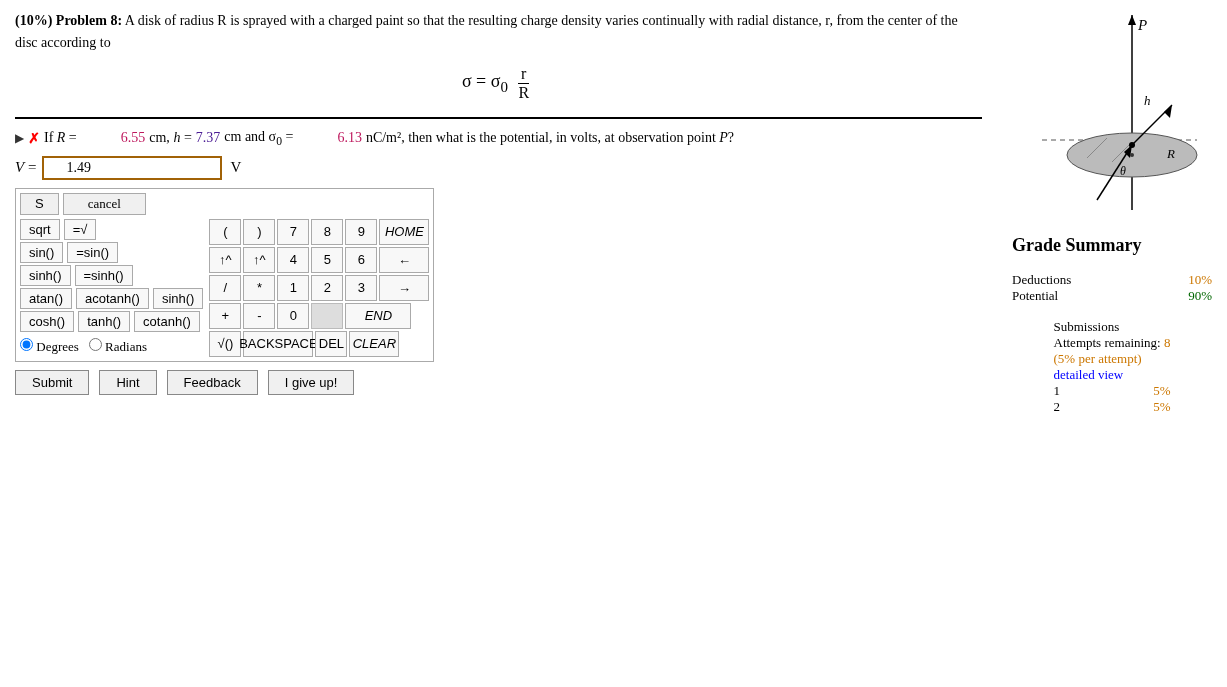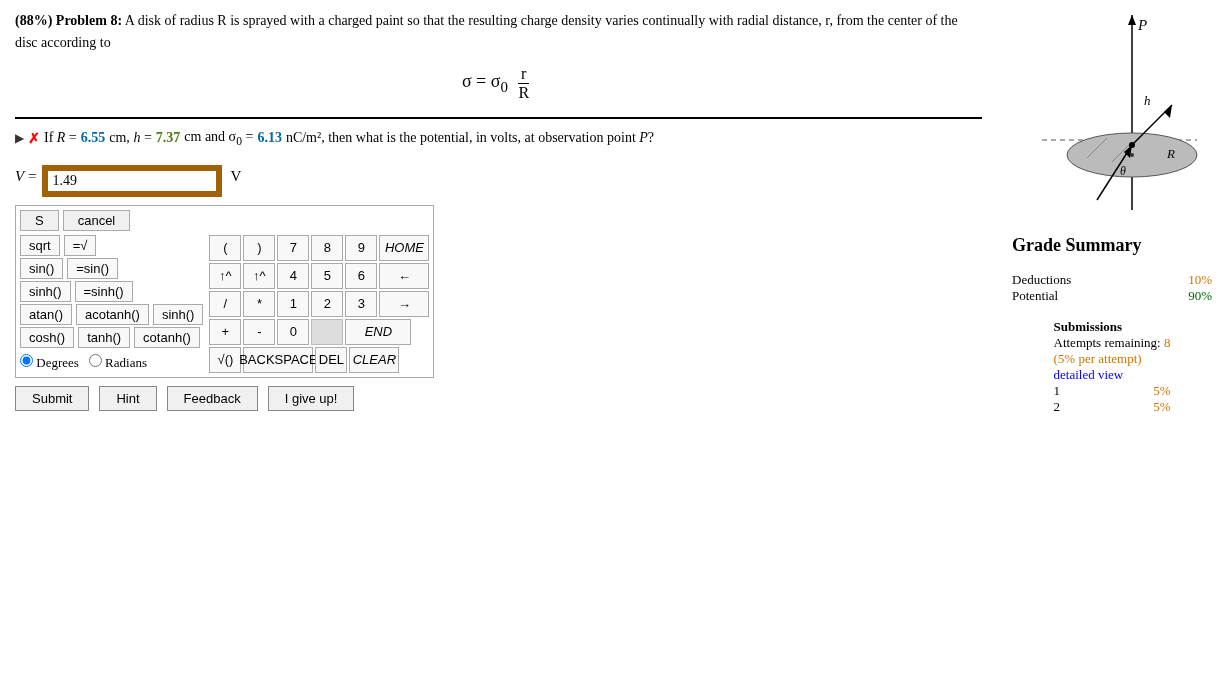--- a/index.html
+++ b/index.html
@@ -53,37 +53,36 @@
     .question-line {
       display: flex;
       align-items: center;
       font-size: 14px;
       margin-bottom: 8px;
       flex-wrap: wrap;
       gap: 4px;
     }
     .arrow-icon { color: #333; font-size: 12px; }
     .x-icon { color: red; font-size: 14px; font-weight: bold; }
-    .highlight-red { color: #0369a1; font-weight: bold; }
-    .highlight-orange { color: #4d7c0f; font-weight: bold; }
+    .highlight-red { color: #be185d; font-weight: normal; margin-left: 40px; }
+    .highlight-orange { color: #4c1d95; font-weight: normal; }
     
     .v-input-row {
       display: flex;
       align-items: center;
       margin-bottom: 6px;
       font-size: 15px;
     }
     .v-label { margin-right: 6px; font-size: 15px; }
     .v-input {
-      border: 6px solid #a16207;
-      padding: 2px 4px;
+      border: 2px solid #a16207;
+      padding: 2px 22px;
       font-size: 14px;
       width: 180px;
       font-family: Georgia, serif;
-      margin-top: 9px;
     }
     .v-unit { margin-left: 8px; }
     
     .calc-container {
       border: 1px solid #aaa;
       display: inline-block;
       padding: 4px;
       margin-top: 2px;
     }
     .calc-top {
@@ -92,25 +91,26 @@
       margin-bottom: 4px;
     }
     .calc-s-btn {
       padding: 2px 14px;
       font-size: 13px;
       border: 1px solid #aaa;
       background: #f0f0f0;
       cursor: pointer;
     }
     .calc-cancel-btn {
-      padding: 2px 14px;
+      padding: 2px 24px;
       font-size: 13px;
       border: 1px solid #aaa;
       background: #f0f0f0;
       cursor: pointer;
+      font-family: Liberation Serif, serif;
     }
     .func-btn {
       padding: 2px 8px;
       font-size: 13px;
       border: 1px solid #aaa;
       background: #f8f8f8;
       cursor: pointer;
       text-align: left;
       white-space: nowrap;
     }
@@ -182,21 +182,21 @@
       display: flex;
       justify-content: space-between;
       gap: 20px;
     }
     .grade-orange { color: #cc7700; }
     .grade-green { color: #006600; }
     .submissions-section {
       margin-top: 10px;
       font-size: 13px;
     }
-    .sub-title { font-weight: bold; }
+    .sub-title { font-weight: normal; }
     .sub-row {
       display: flex;
       justify-content: space-between;
       gap: 10px;
     }
     .attempts-orange { color: #cc7700; }
     .detailed-link { color: blue; cursor: pointer; }
     .sub-pct { color: #cc7700; }
 
     
@@ -232,21 +232,21 @@
       gap: 2px;
     }
   </style>
 </head>
 <body>
 
 <div class="main-content">
   <div class="left-panel">
     
     <div class="problem-text">
-      <span class="bold">(88%) Problem 8:</span>
+      <span class="bold">(10%) Problem 8:</span>
       <span> </span>
       <span>A disk of radius R is sprayed with a charged paint so that the resulting charge density varies continually with radial distance, r, from the center of the disc according to</span>
     </div>
 
     
     <div class="formula-block">
       <span>σ = σ<sub>0</sub></span>
       <span class="fraction">
         <span class="frac-num">r</span>
         <span class="frac-den">R</span>

